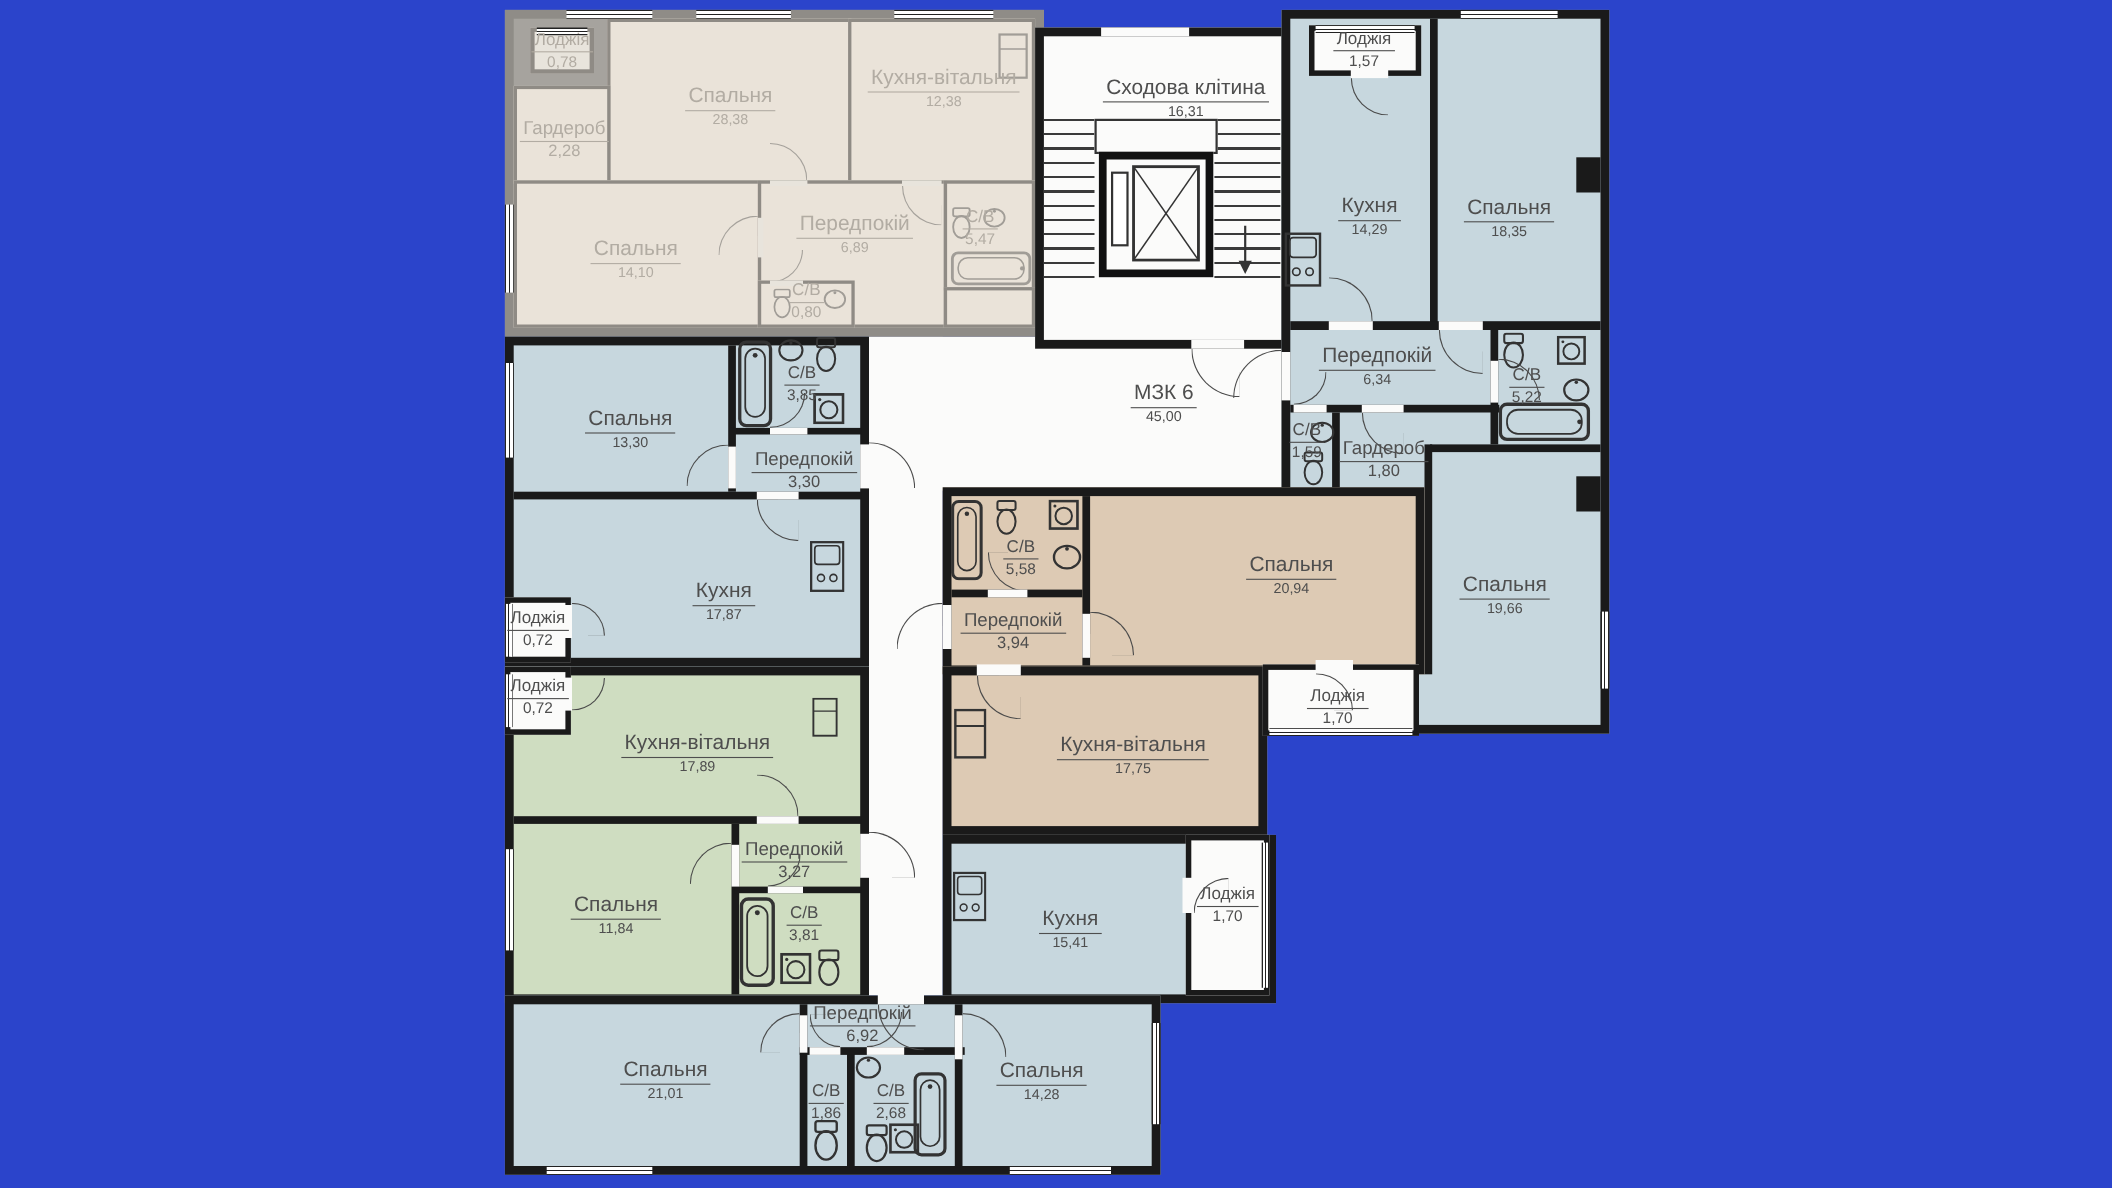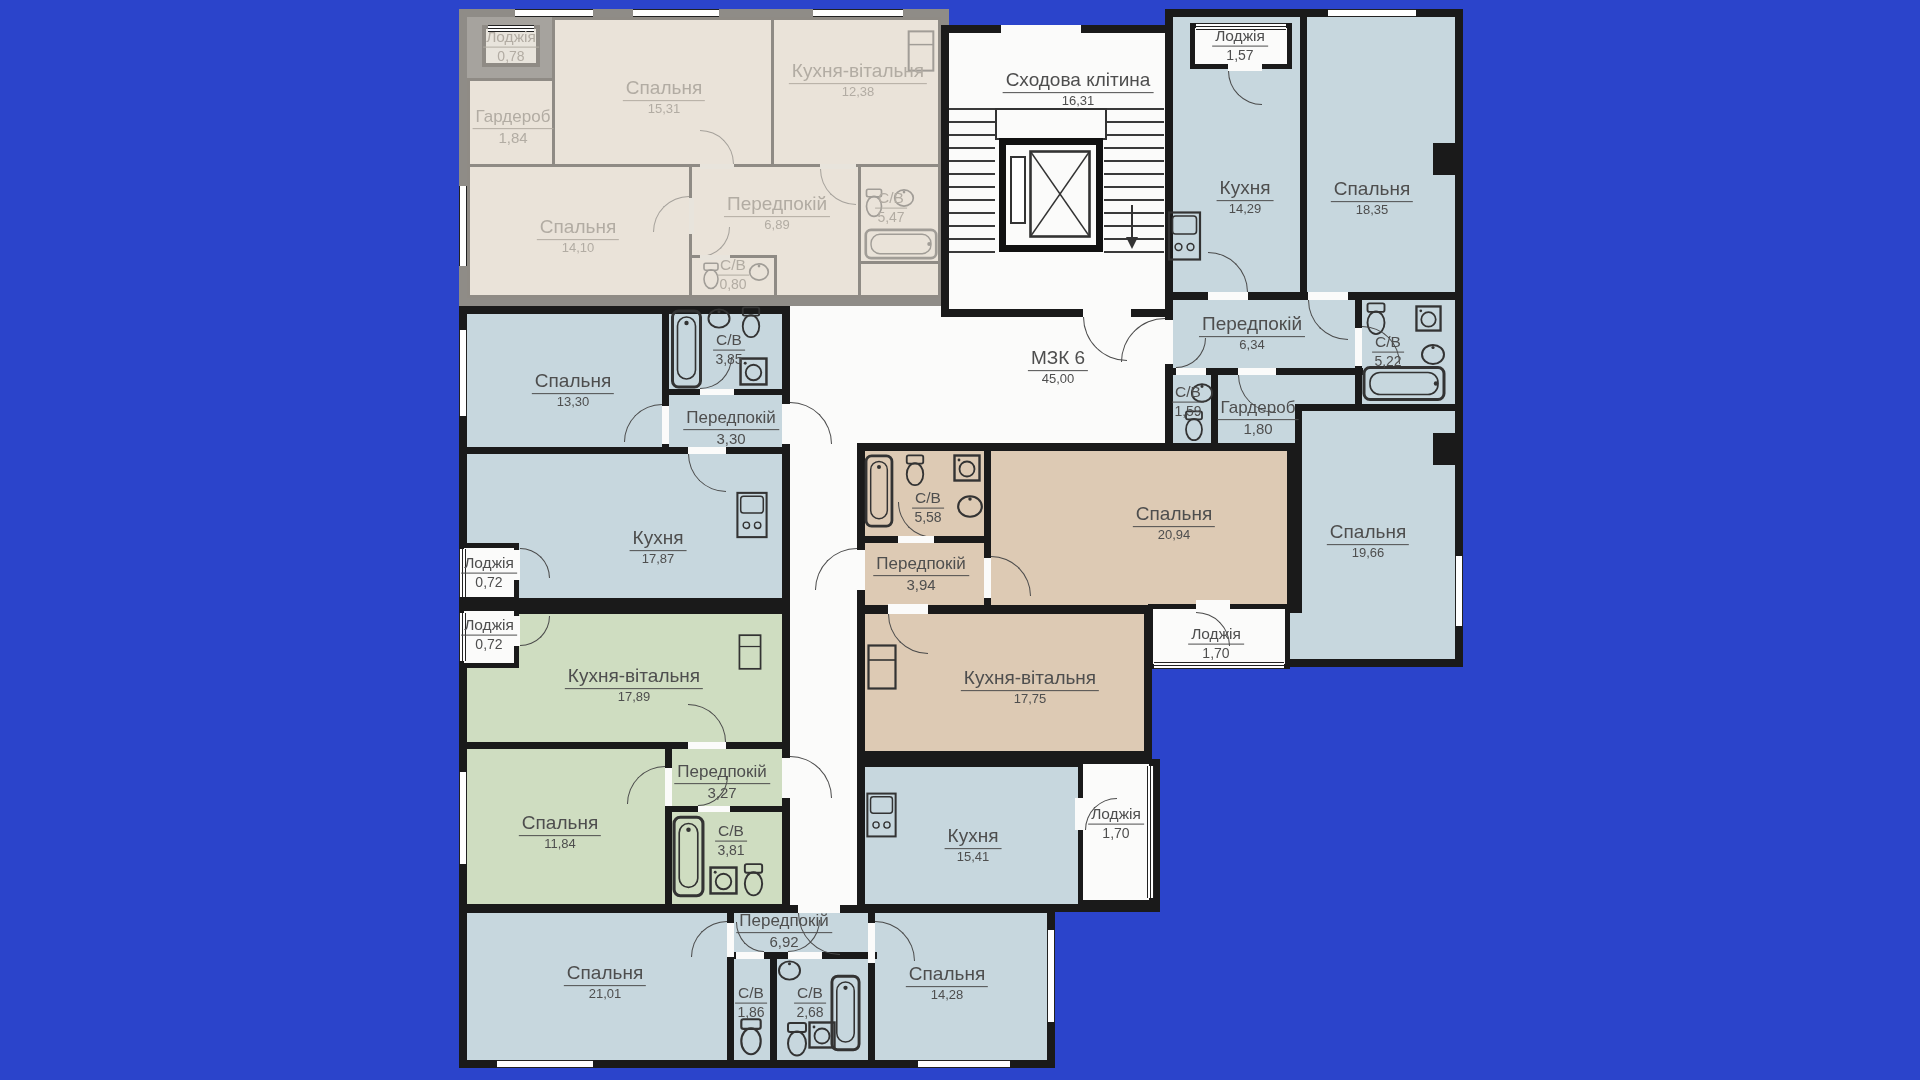--- a/index.html
+++ b/index.html
@@ -343,29 +343,29 @@
   <div class="win h" style="left:918px;top:1060px;width:92px;height:8px"></div>
   <div class="win v" style="left:1455px;top:556px;width:8px;height:70px"></div>
   <div class="win v" style="left:1047px;top:930px;width:8px;height:92px"></div>
 
   <div class="lbl sm fade" style="left:511px;top:46px">
       <span class="nm">Лоджія</span>
       <span class="ar">0,78</span>
     </div>
   <div class="lbl fade" style="left:664px;top:97px">
       <span class="nm">Спальня</span>
-      <span class="ar">15,31</span>
+      <span class="ar">28,38</span>
     </div>
   <div class="lbl fade" style="left:858px;top:80px">
       <span class="nm">Кухня-вітальня</span>
       <span class="ar">12,38</span>
     </div>
   <div class="lbl md fade" style="left:513px;top:127px">
       <span class="nm">Гардероб</span>
-      <span class="ar">1,84</span>
+      <span class="ar">2,28</span>
     </div>
   <div class="lbl fade" style="left:578px;top:236px">
       <span class="nm">Спальня</span>
       <span class="ar">14,10</span>
     </div>
   <div class="lbl fade" style="left:777px;top:213px">
       <span class="nm">Передпокій</span>
       <span class="ar">6,89</span>
     </div>
   <div class="lbl sm fade" style="left:733px;top:274px">

